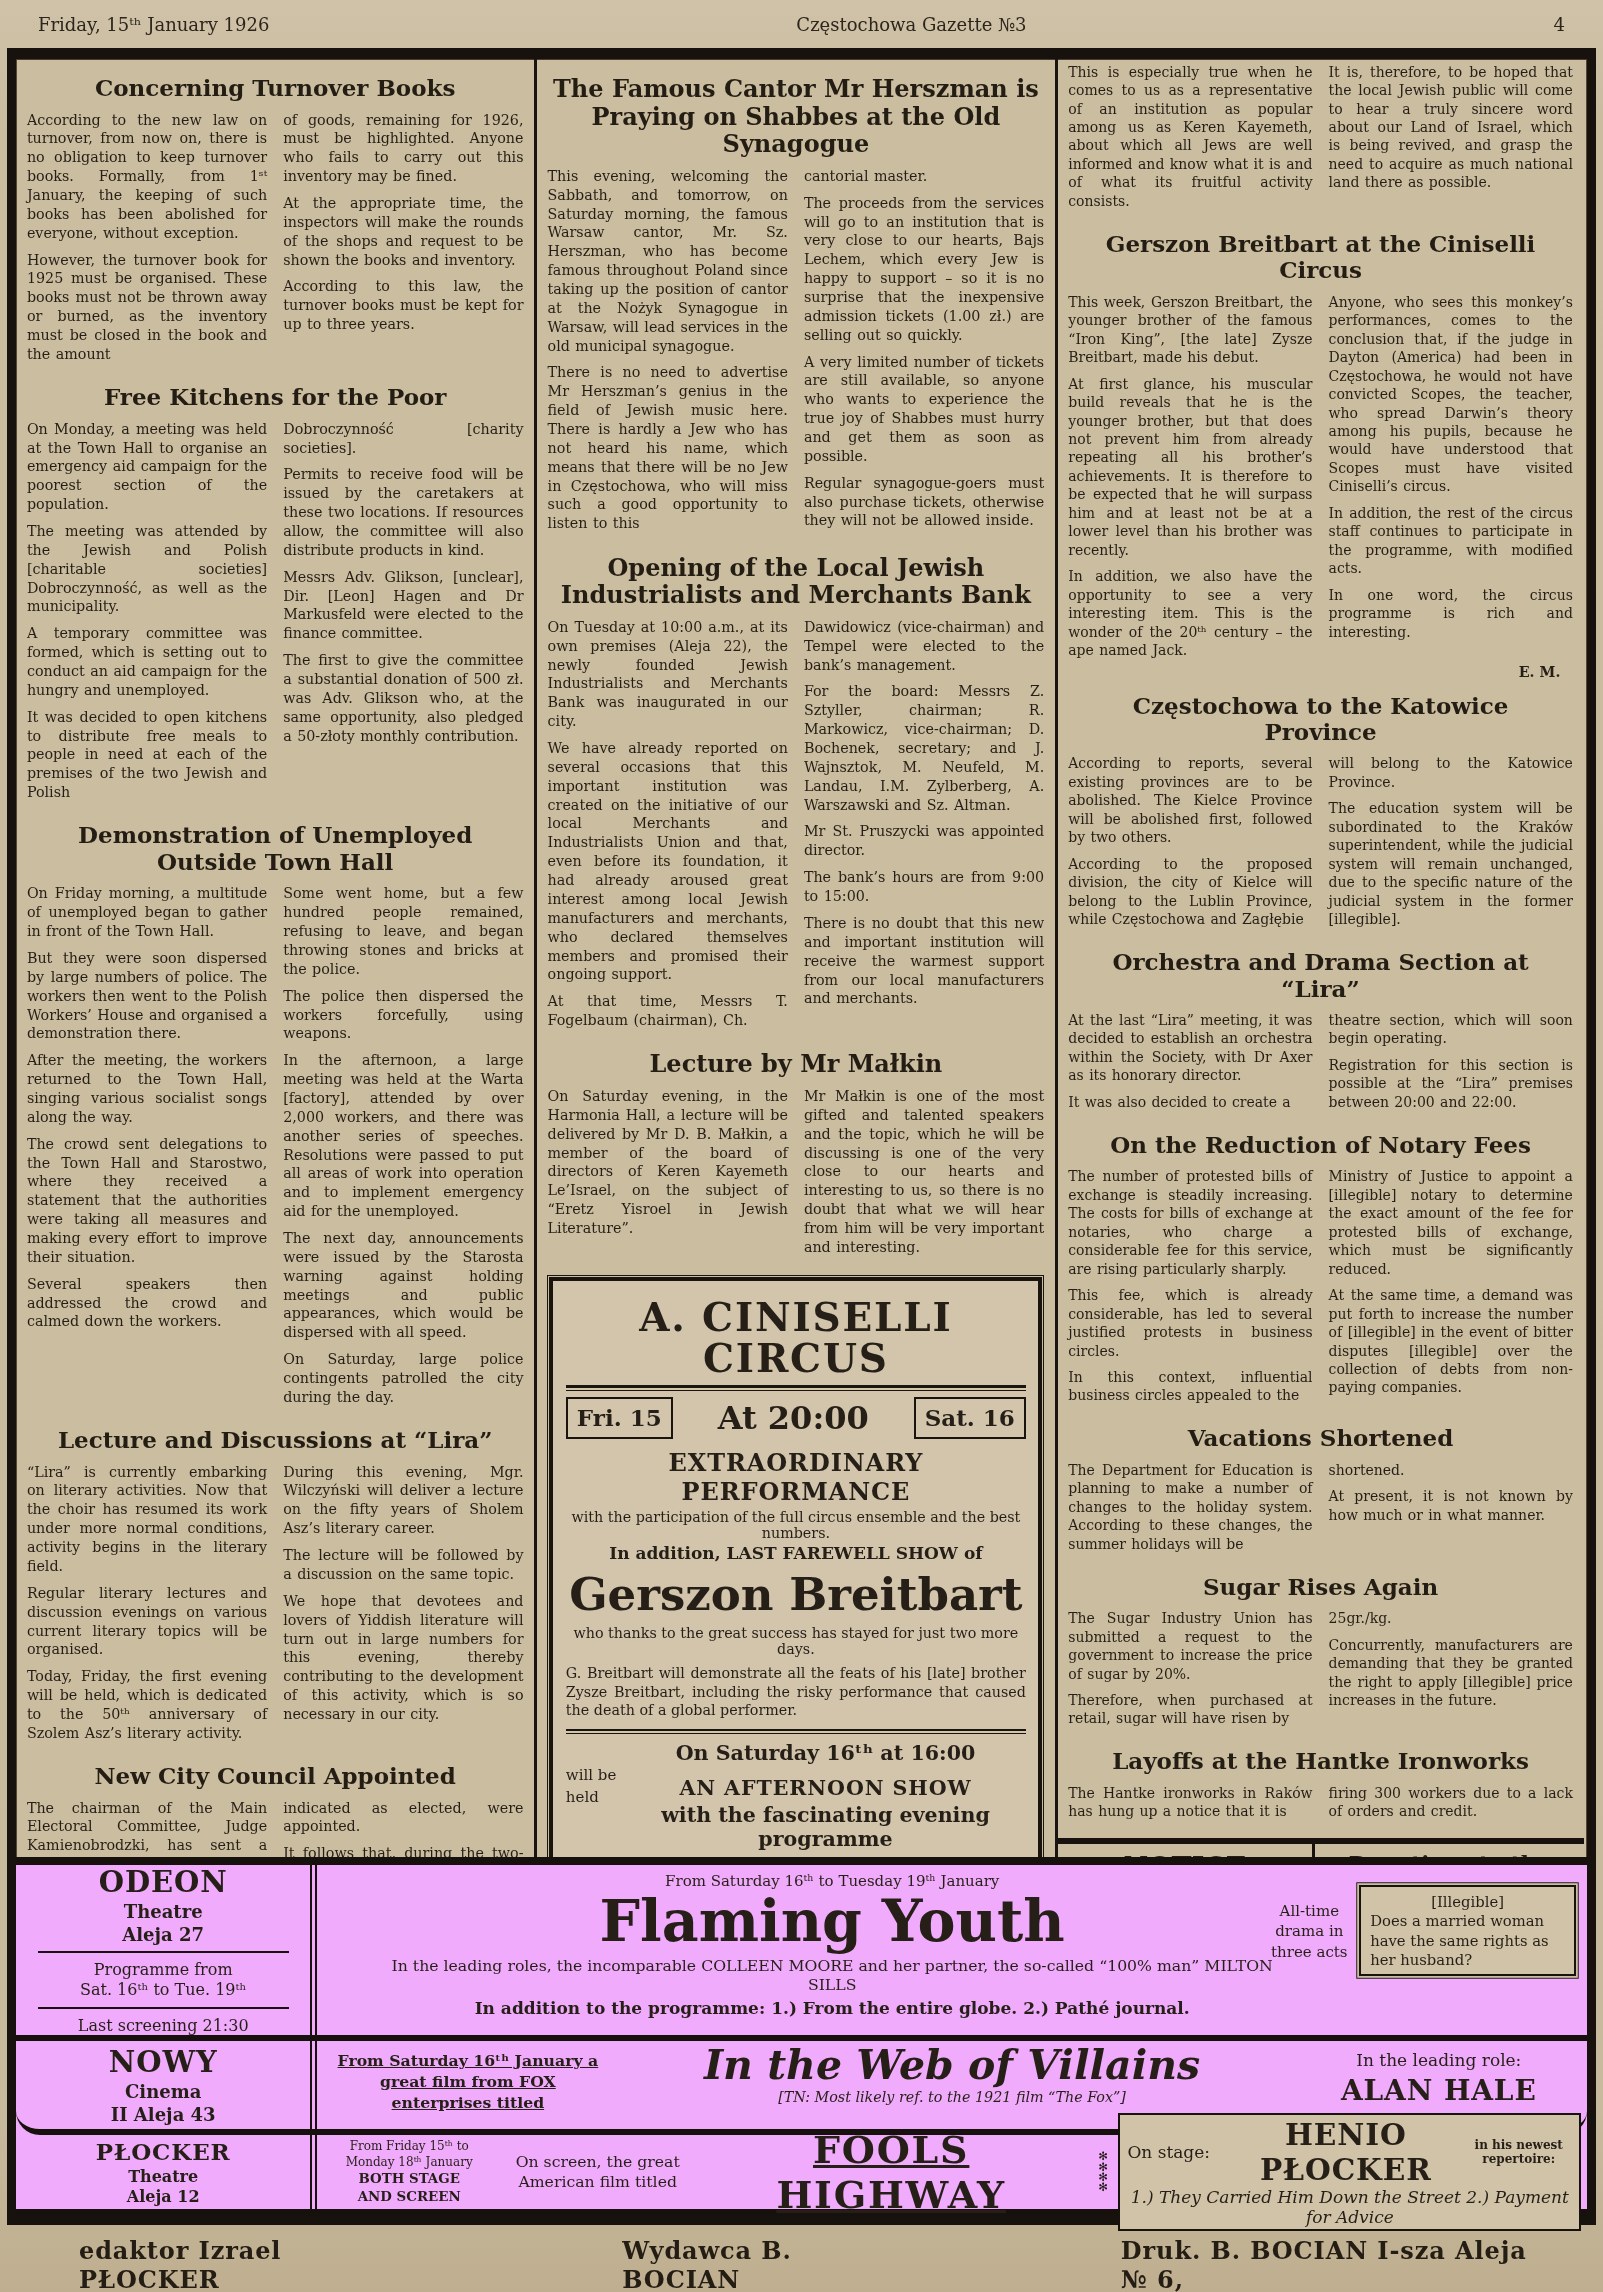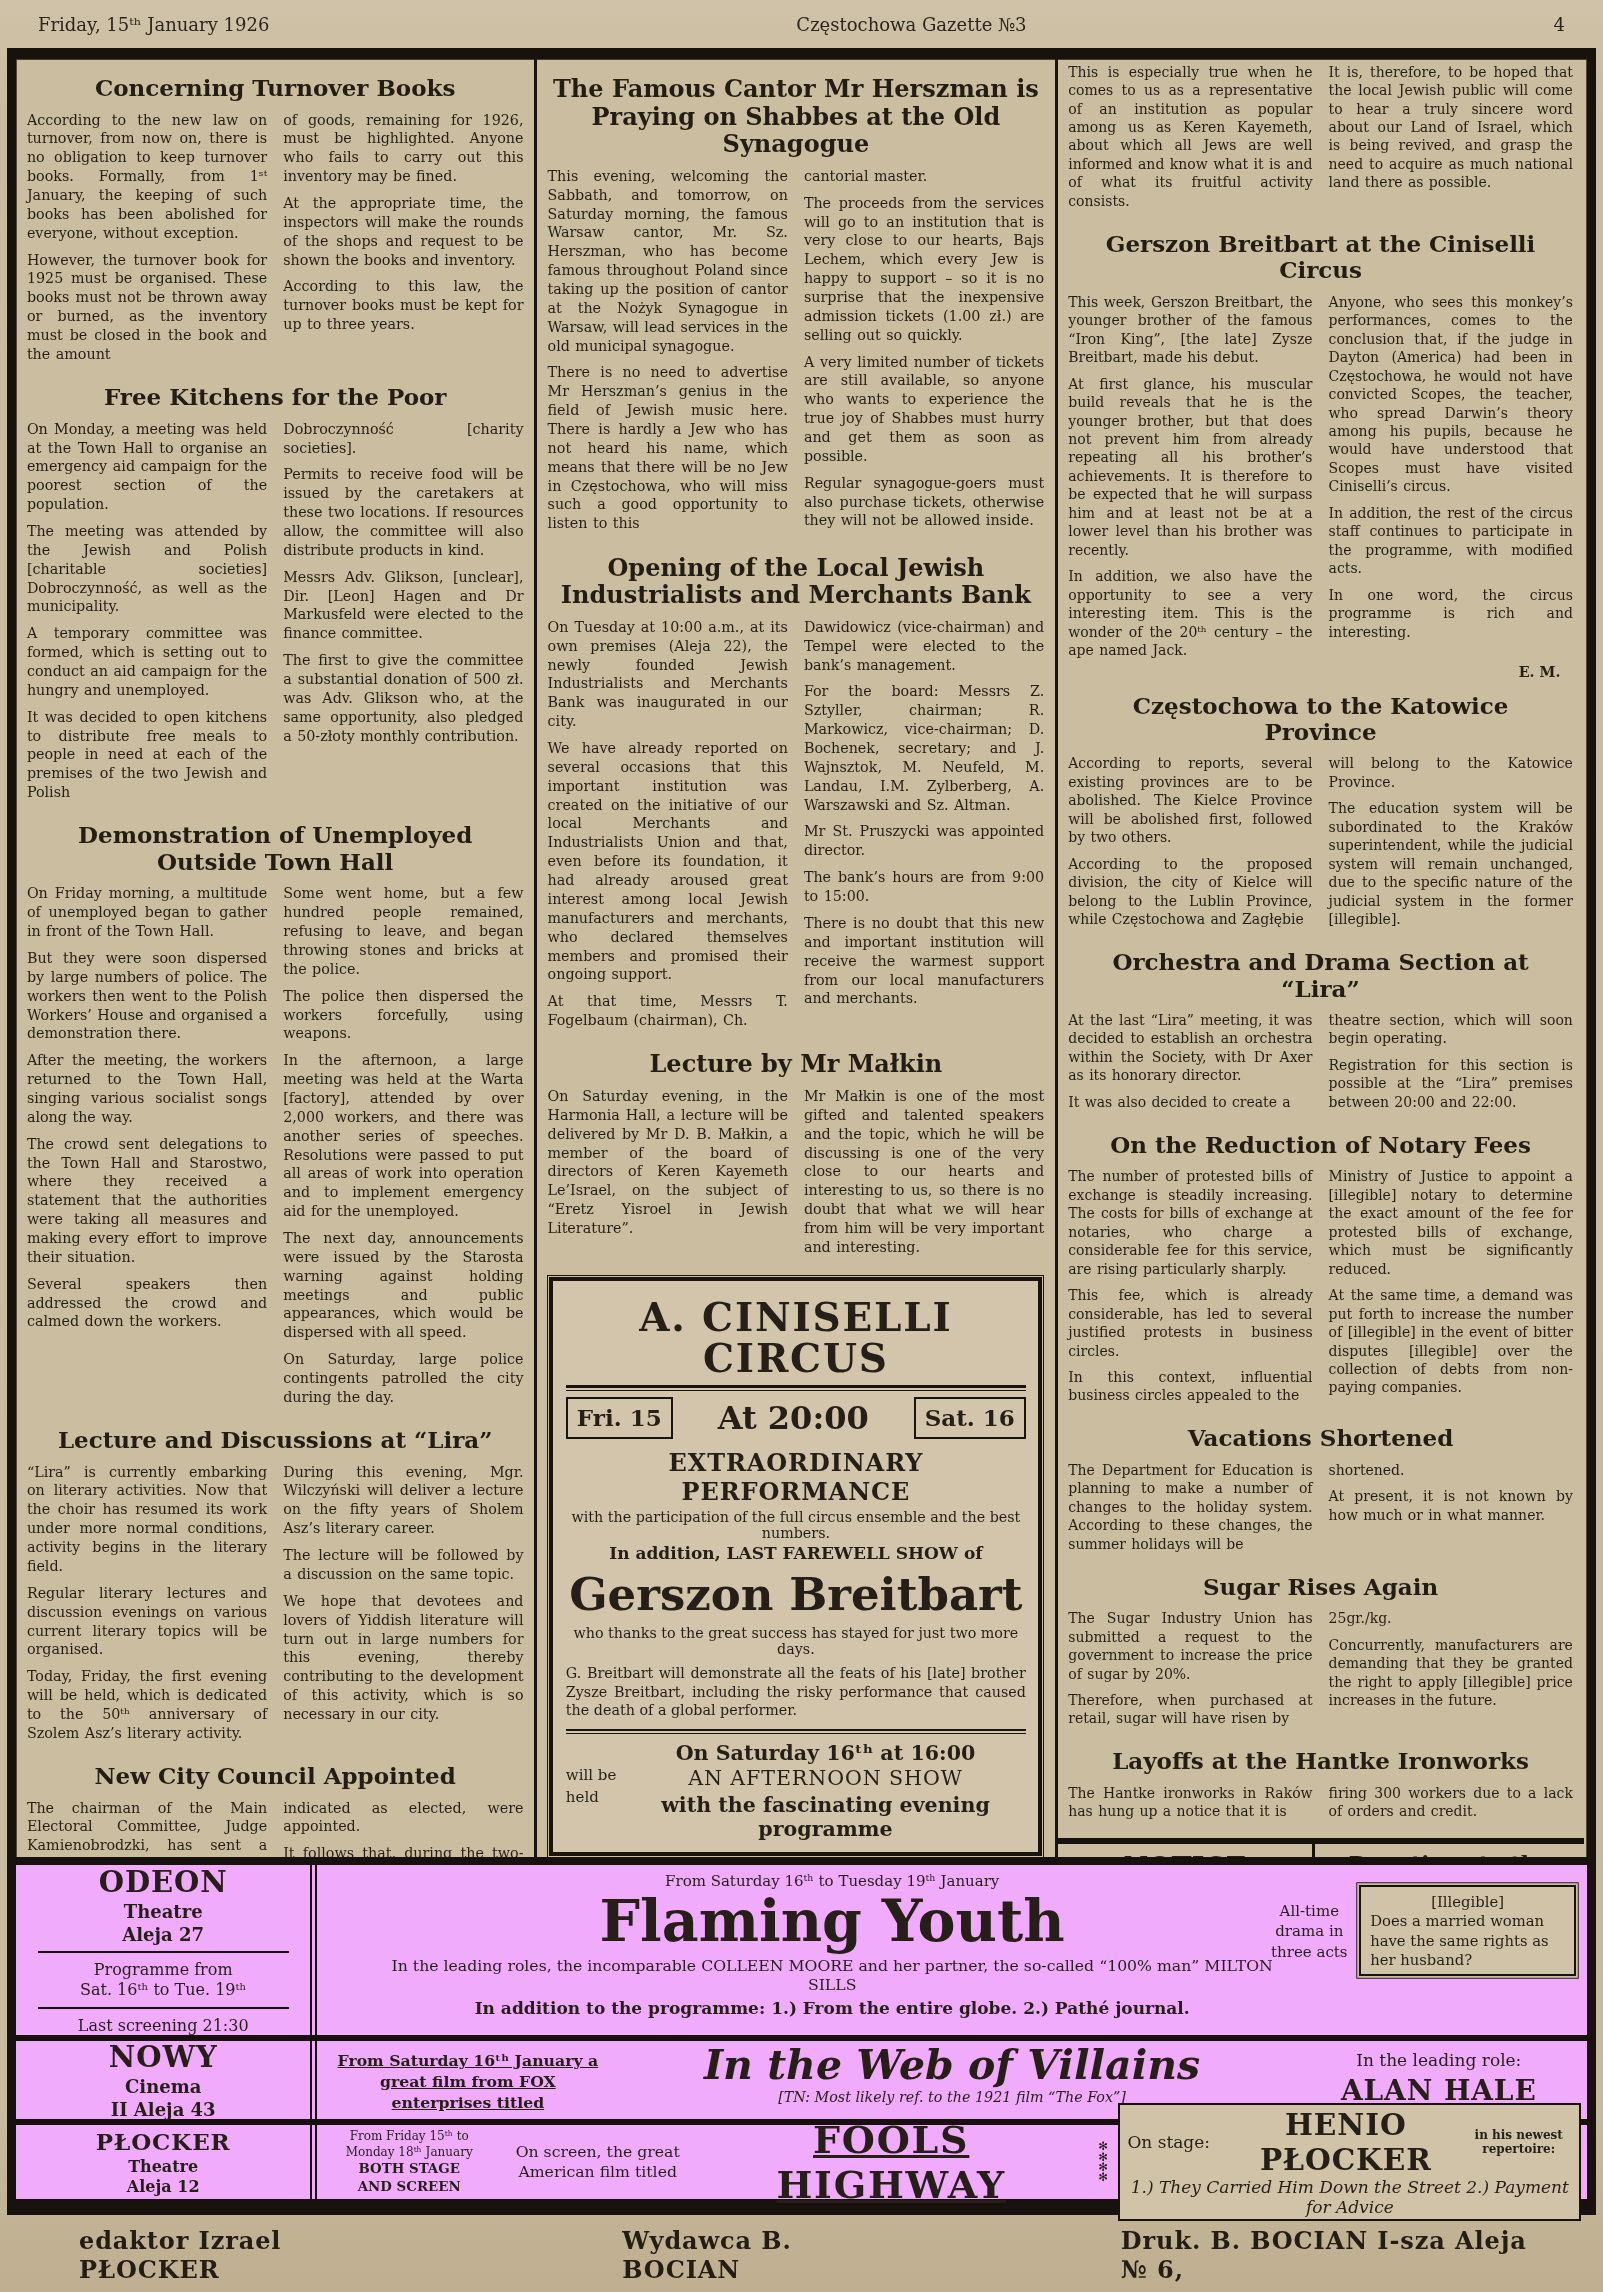--- a/index.html
+++ b/index.html
@@ -43,21 +43,21 @@
   .ca-extra{font-size:24px;font-weight:bold;text-align:center;margin-top:9px;letter-spacing:0.9px;}
   .ca-sub{font-size:14.3px;text-align:center;margin-top:3.6px;}
   .ca-sub2{font-size:17px;text-align:center;margin-top:1.8px;font-weight:bold;}
   .ca-star{font-size:45px;font-weight:bold;text-align:center;margin:5.4px 0 1.8px 0;}
   .ca-para{font-size:14.3px;text-align:justify;margin-top:7.2px;line-height:1.3;}
   .ca-div{border-top:2.7px solid #1a140e;border-bottom:1.8px solid #1a140e;height:1.8px;margin:9px 0 7.2px 0;}
   .ca-sat{display:flex;gap:7.2px;}
   .ca-willbe{width:52px;font-size:15px;line-height:1.5;padding-top:23px;}
   .ca-satmain{flex:1;text-align:center;}
   .ca-satline1{font-size:20.6px;font-weight:bold;}
-  .ca-satline2{font-size:20.6px;font-weight:normal;margin-top:1px;letter-spacing:0.9px;}
+  .ca-satline2{font-size:20.6px;font-weight:bold;margin-top:11px;letter-spacing:0.9px;}
   .ca-satline3{font-size:20.6px;font-weight:bold;margin-top:3.6px;}
   
   .bottom-boxes{border-top:6.3px solid #17120d;display:flex;margin:9px -10.7px 0 -10.7px;height:168px;}
   .nbox{box-sizing:border-box;padding:7.2px 12.5px;overflow:hidden;}
   .nbox.left{width:49%;border-right:3.6px solid #17120d;}
   .nbox.right{width:51%;}
   .nbox-title{font-size:27px;font-weight:bold;text-align:center;margin:1.8px 0 5.4px 0;line-height:1.1;}
   .nbox.right .nbox-title{font-size:21.5px;}
   
   .cinema{border-top:8px solid #16110c;background:#f0abfc;}
@@ -77,21 +77,21 @@
   .od-dates{text-align:center;font-size:15px;margin-top:7.2px;}
   .od-title{text-align:center;font-size:57px;font-weight:bold;line-height:1.0;margin-top:1.8px;}
   .od-cast{text-align:center;font-size:15.7px;margin-top:7.2px;}
   .od-add{text-align:center;font-size:17px;font-weight:bold;margin-top:3.6px;}
   .od-center{width:922px;margin-left:54px;}
   .od-drama{position:absolute;right:228px;top:36px;width:99px;text-align:center;font-size:15px;line-height:1.35;}
   .od-box{position:absolute;right:10.7px;top:19.7px;width:195px;border:2.7px solid #17120d;
     box-shadow:0 0 0 1.8px #cbbd9f,0 0 0 2.7px #17120d;padding:5.4px 9px;font-size:14.8px;line-height:1.3;background:#d0c3a8;}
   .od-box .l1{text-align:center;}
   
-  .row-nowy{height:84px;}
+  .row-nowy{height:94px;border-radius:24px;}
   .ny-note{width:296px;box-sizing:border-box;padding:9px 7.2px 0 12.5px;font-size:15.7px;font-weight:bold;
     text-align:center;text-decoration:underline;line-height:1.35;}
   .ny-titleblock{flex:1;text-align:center;padding-top:3.6px;}
   .ny-title{font-size:41px;font-weight:bold;font-style:italic;line-height:1.0;}
   .ny-tn{font-size:14.3px;font-style:italic;margin-top:3.6px;}
   .ny-role{width:296px;text-align:center;padding-top:9px;}
   .ny-role .r1{font-size:17px;}
   .ny-role .r2{font-size:28px;font-weight:bold;margin-top:3.6px;letter-spacing:0.9px;}
   .nowy-main{display:flex;flex:1;}
   

